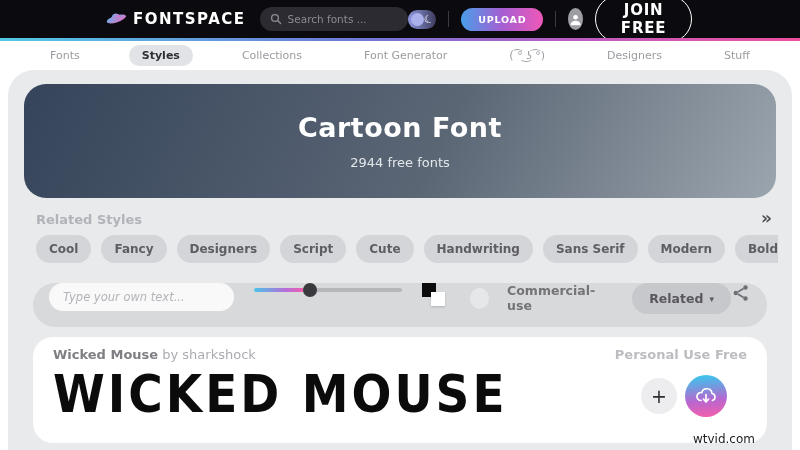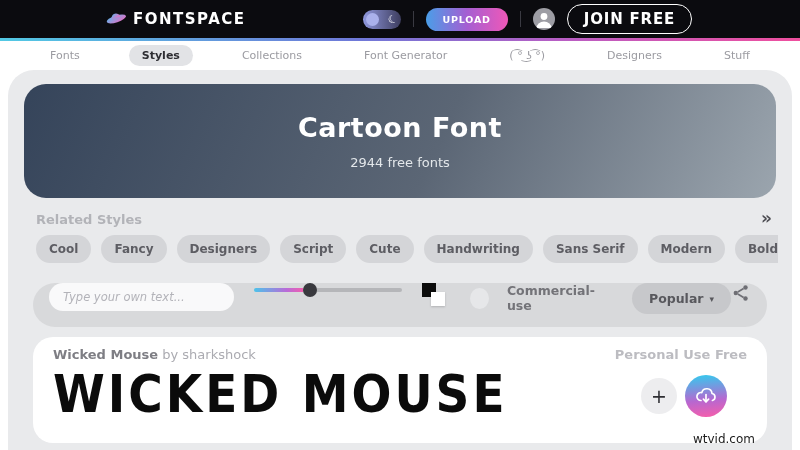--- a/index.html
+++ b/index.html
@@ -114,20 +114,29 @@
         </linearGradient>
           </defs>
         <g transform="rotate(-18 11 8)">
           <ellipse cx="11" cy="9" rx="10" ry="3.4" fill="url(#lg1)"></ellipse>
           <path d="M6.5 8 A4.5 4.5 0 0 1 15.5 8 Z" fill="url(#lg1)"></path>
         </g>
       </svg>
     </span>
     <span class="logo-text">FONTSPACE</span>
   </div>
+  <div class="search-pill">
+    <span>
+      <svg width="12" height="12" viewBox="0 0 12 12">
+          <circle cx="5" cy="5" r="3.4" fill="none" stroke="#8b8b92" stroke-width="1.4"></circle>
+          <line x1="7.6" y1="7.6" x2="10.6" y2="10.6" stroke="#8b8b92" stroke-width="1.4" stroke-linecap="round"></line>
+        </svg>
+    </span>
+    <input placeholder="Search fonts ..." style="">
+  </div>
   <div class="hdr-right">
     <div class="theme-toggle">
       <span class="toggle-knob"></span>
       <span class="moon">☾</span>
     </div>
     <div class="hdr-divider"></div>
     <button class="upload-btn">UPLOAD</button>
     <div class="hdr-divider"></div>
     <div class="avatar">
       <svg width="22" height="22" viewBox="0 0 22 22">
@@ -182,21 +191,21 @@
     </div>
     <div class="swatches">
       <div class="swatch-black"></div>
       <div class="swatch-white"></div>
     </div>
     <div class="commercial">
       <span class="radio"></span>
       <span class="commercial-label">Commercial-use</span>
     </div>
     <button class="sort-btn">
-      <span>Popular</span>
+      <span>Related</span>
       <span style="font-size:9px;">▾</span>
     </button>
     <span class="share">
       <svg width="20" height="20" viewBox="0 0 20 20" fill="none" stroke="#6e6e74" stroke-width="1.6">
         <circle cx="14.5" cy="4.5" r="2.2" fill="#6e6e74" stroke="none"></circle>
         <circle cx="4.8" cy="10" r="2.2" fill="#6e6e74" stroke="none"></circle>
         <circle cx="14.5" cy="15.5" r="2.2" fill="#6e6e74" stroke="none"></circle>
         <line x1="6.8" y1="9" x2="12.6" y2="5.5"></line>
           <line x1="6.8" y1="11" x2="12.6" y2="14.5"></line>
       </svg>

